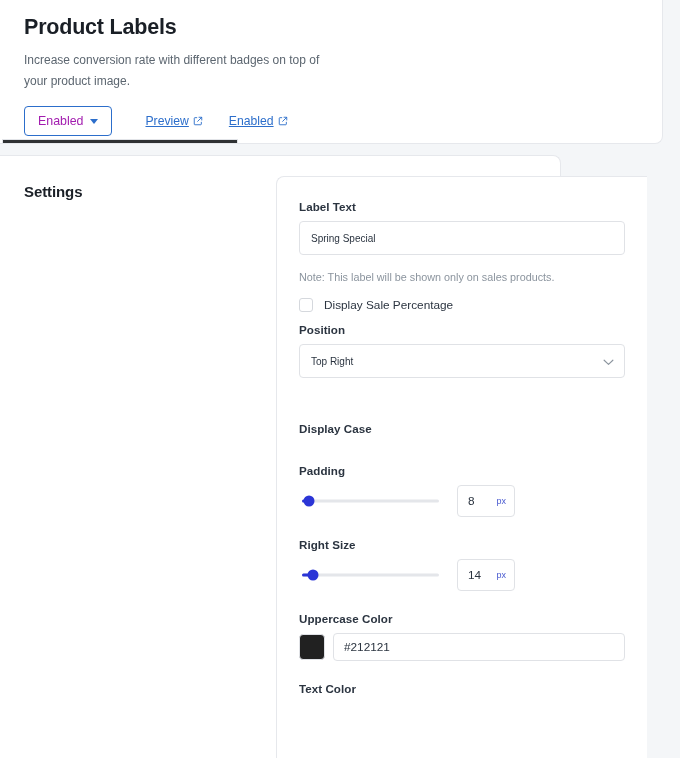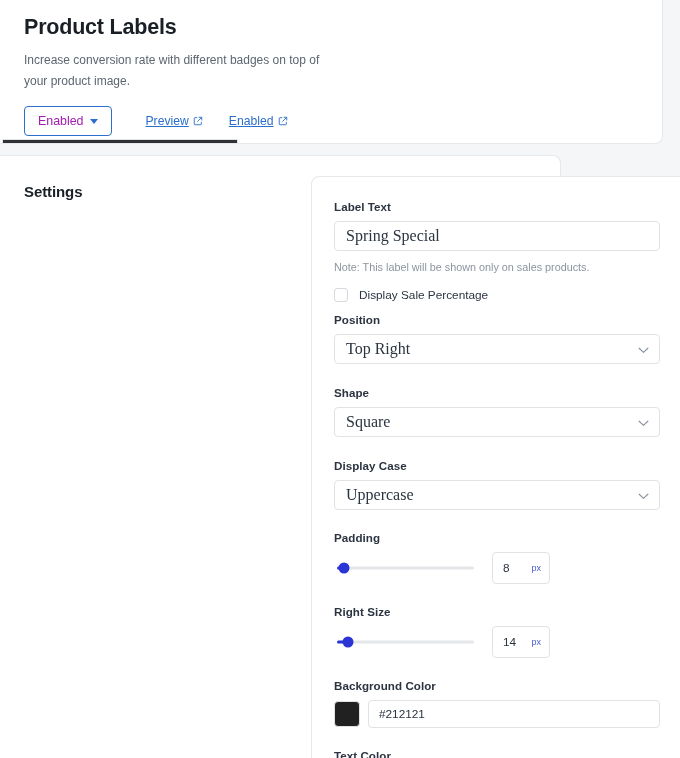--- a/index.html
+++ b/index.html
@@ -185,21 +185,20 @@
     position: absolute;
     left: 0;
     top: 155px;
     width: 561px;
     height: 604px;
     background: #ffffff;
     border-top: 1px solid #e6e8ec;
     border-right: 1px solid #e6e8ec;
     border-radius: 0 8px 0 0;
     display: flex;
-    gap: 35px;
   }
 
   .settings-title {
     font-size: 15px;
     font-weight: bold;
     color: #1a1f26;
     padding: 27px 0 0 24px;
     width: 276px;
     flex: 0 0 auto;
     letter-spacing: -0.1px;
@@ -229,42 +228,42 @@
     display: block;
     letter-spacing: 0.05px;
   }
 
   .text-input, .select-input {
     width: 100%;
     height: 30px;
     border: 1px solid #e0e2e6;
     border-radius: 4px;
     background: #ffffff;
-    font-size: 16px;
-    font-family: Liberation Serif, serif;
+    font-size: 10px;
+    font-family: Liberation Sans, sans-serif;
     color: #2b3440;
-    padding: 0 11px;
+    padding: 16px 11px;
     outline: none;
   }
 
   .select-wrap { position: relative; }
   .select-input { padding-right: 30px; }
   .chev {
     position: absolute;
     right: 11px;
     top: 50%;
     transform: translateY(-50%);
     pointer-events: none;
     display: block;
   }
 
   .note {
     font-size: 10.8px;
     color: #8b949e;
-    margin-top: 10px;
+    margin-top: 16px;
     margin-bottom: 15px;
   }
 
   .checkbox-row {
     display: flex;
     align-items: center;
     gap: 11px;
     margin-bottom: 11px;
   }
   .checkbox-box {
@@ -474,44 +473,25 @@
           <span class="chev">
             <svg width="11" height="7" viewBox="0 0 12 8" fill="none">
               <path d="M1 1.4L6 6.2L11 1.4" stroke="#8b949e" stroke-width="1.3" stroke-linecap="round" stroke-linejoin="round"></path>
             </svg>
           </span>
         </div>
       </div>
 
       <div class="spacer-22"></div>
 
-      <div class="field">
-        <label class="field-label">Shape</label>
-        <div class="select-wrap">
-          <input class="select-input" type="text" readonly="" value="Square" style="">
-          <span class="chev">
-            <svg width="11" height="7" viewBox="0 0 12 8" fill="none">
-              <path d="M1 1.4L6 6.2L11 1.4" stroke="#8b949e" stroke-width="1.3" stroke-linecap="round" stroke-linejoin="round"></path>
-            </svg>
-          </span>
-        </div>
-      </div>
 
       <div class="spacer-22"></div>
 
       <div class="field">
         <label class="field-label">Display Case</label>
-        <div class="select-wrap">
-          <input class="select-input" type="text" readonly="" value="Uppercase" style="">
-          <span class="chev">
-            <svg width="11" height="7" viewBox="0 0 12 8" fill="none">
-              <path d="M1 1.4L6 6.2L11 1.4" stroke="#8b949e" stroke-width="1.3" stroke-linecap="round" stroke-linejoin="round"></path>
-            </svg>
-          </span>
-        </div>
       </div>
 
       <div class="spacer-21"></div>
 
       <div class="field">
         <label class="field-label">Padding</label>
         <div class="slider-row">
           <div class="slider-track-wrap">
             <div class="slider-track"></div>
             <div class="slider-fill" id="pad-fill" style="width: 5%;"></div>
@@ -537,21 +517,21 @@
           <div class="num-field">
             <input class="num-value" type="text" value="14" style="">
             <span class="num-unit">px</span>
           </div>
         </div>
       </div>
 
       <div class="spacer-21"></div>
 
       <div class="field">
-        <label class="field-label">Background Color</label>
+        <label class="field-label">Uppercase Color</label>
         <div class="color-row">
           <span class="swatch" id="bg-swatch" style="background: rgb(33, 33, 33);"></span>
           <input class="color-input" type="text" value="#212121" style="">
         </div>
       </div>
 
       <div class="spacer-21"></div>
 
       <div class="field">
         <label class="field-label">Text Color</label>

